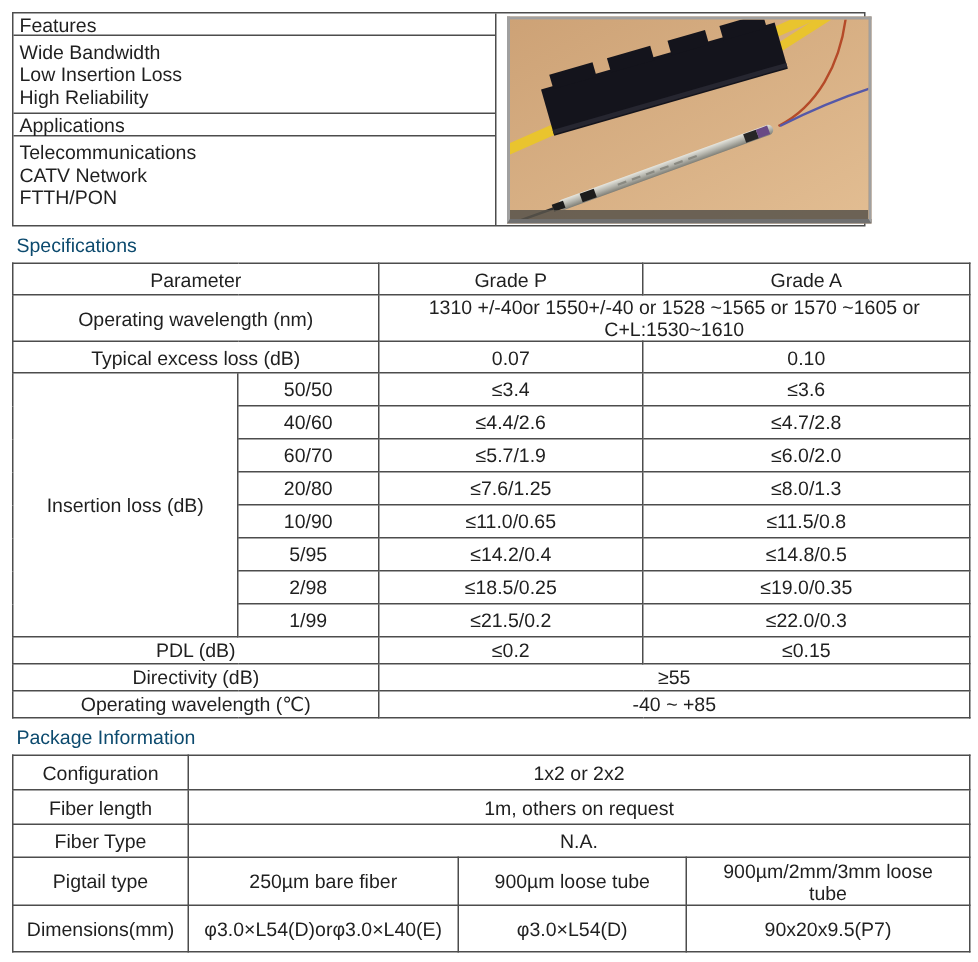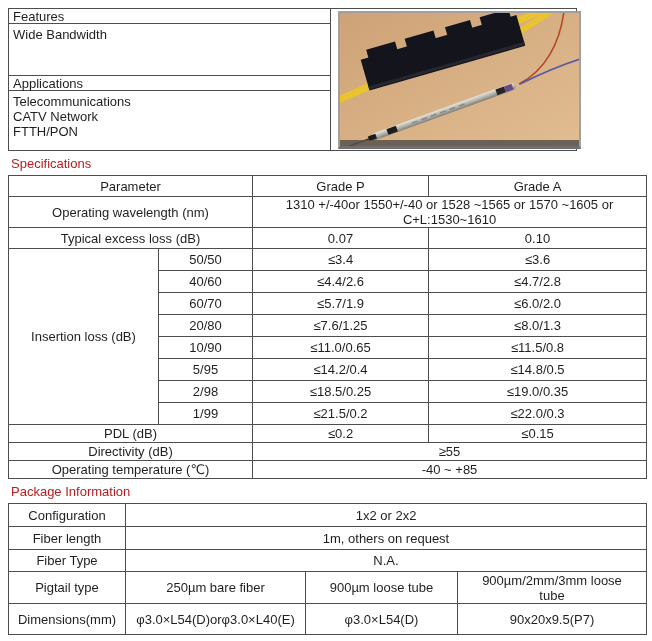--- a/index.html
+++ b/index.html
@@ -31,21 +31,21 @@
   }
   .feat-body.last{flex:1;border-bottom:none;height:auto;}
   .photo-cell{flex:1;padding:2px 0 0 7px;box-sizing:border-box;}
   .photo-frame{
     width:243px;height:138px;box-sizing:border-box;
     border:2px solid #a0a0a0;border-bottom:3px solid #6f6f6f;
     background:#d2a87c;overflow:hidden;
   }
 
   
-  .sec-label{margin:5px 0 4px 3px;height:15px;line-height:15px;color:#b91c1c;}
+  .sec-label{margin:5px 0 4px 3px;height:15px;line-height:15px;color:#0c4a6e;}
 
   
   table.grid{
     border-collapse:collapse;table-layout:fixed;
     width:638px;background:#fff;border-radius:27px;
   }
   table.grid td{
     border:1px solid #4d4d4d;text-align:center;vertical-align:middle;
     padding:0 3px;line-height:15px;overflow:hidden;
   }
@@ -59,20 +59,22 @@
 </head>
 <body>
 
 <div class="page">
 
   <div class="top-box">
     <div class="feat-col">
       <div class="feat-hd">Features</div>
       <div class="feat-body">
         <div>Wide Bandwidth</div>
+        <div>Low Insertion Loss</div>
+        <div>High Reliability</div>
       </div>
       <div class="feat-hd">Applications</div>
       <div class="feat-body last">
         <div>Telecommunications</div>
         <div>CATV Network</div>
         <div>FTTH/PON</div>
       </div>
     </div>
     <div class="photo-cell">
       <div class="photo-frame">
@@ -189,21 +191,21 @@
       <tr class="r18">
         <td colspan="2">PDL (dB)</td>
         <td>≤0.2</td>
         <td>≤0.15</td>
       </tr>
       <tr class="r18">
         <td colspan="2">Directivity (dB)</td>
         <td colspan="2">≥55</td>
       </tr>
       <tr class="r18">
-        <td colspan="2">Operating temperature (℃)</td>
+        <td colspan="2">Operating wavelength (℃)</td>
         <td colspan="2">-40 ~ +85</td>
       </tr>
     </tbody>
   </table>
 
   <div class="sec-label">Package Information</div>
 
   <table class="grid pkg">
     <colgroup>
         <col style="width:117px">

